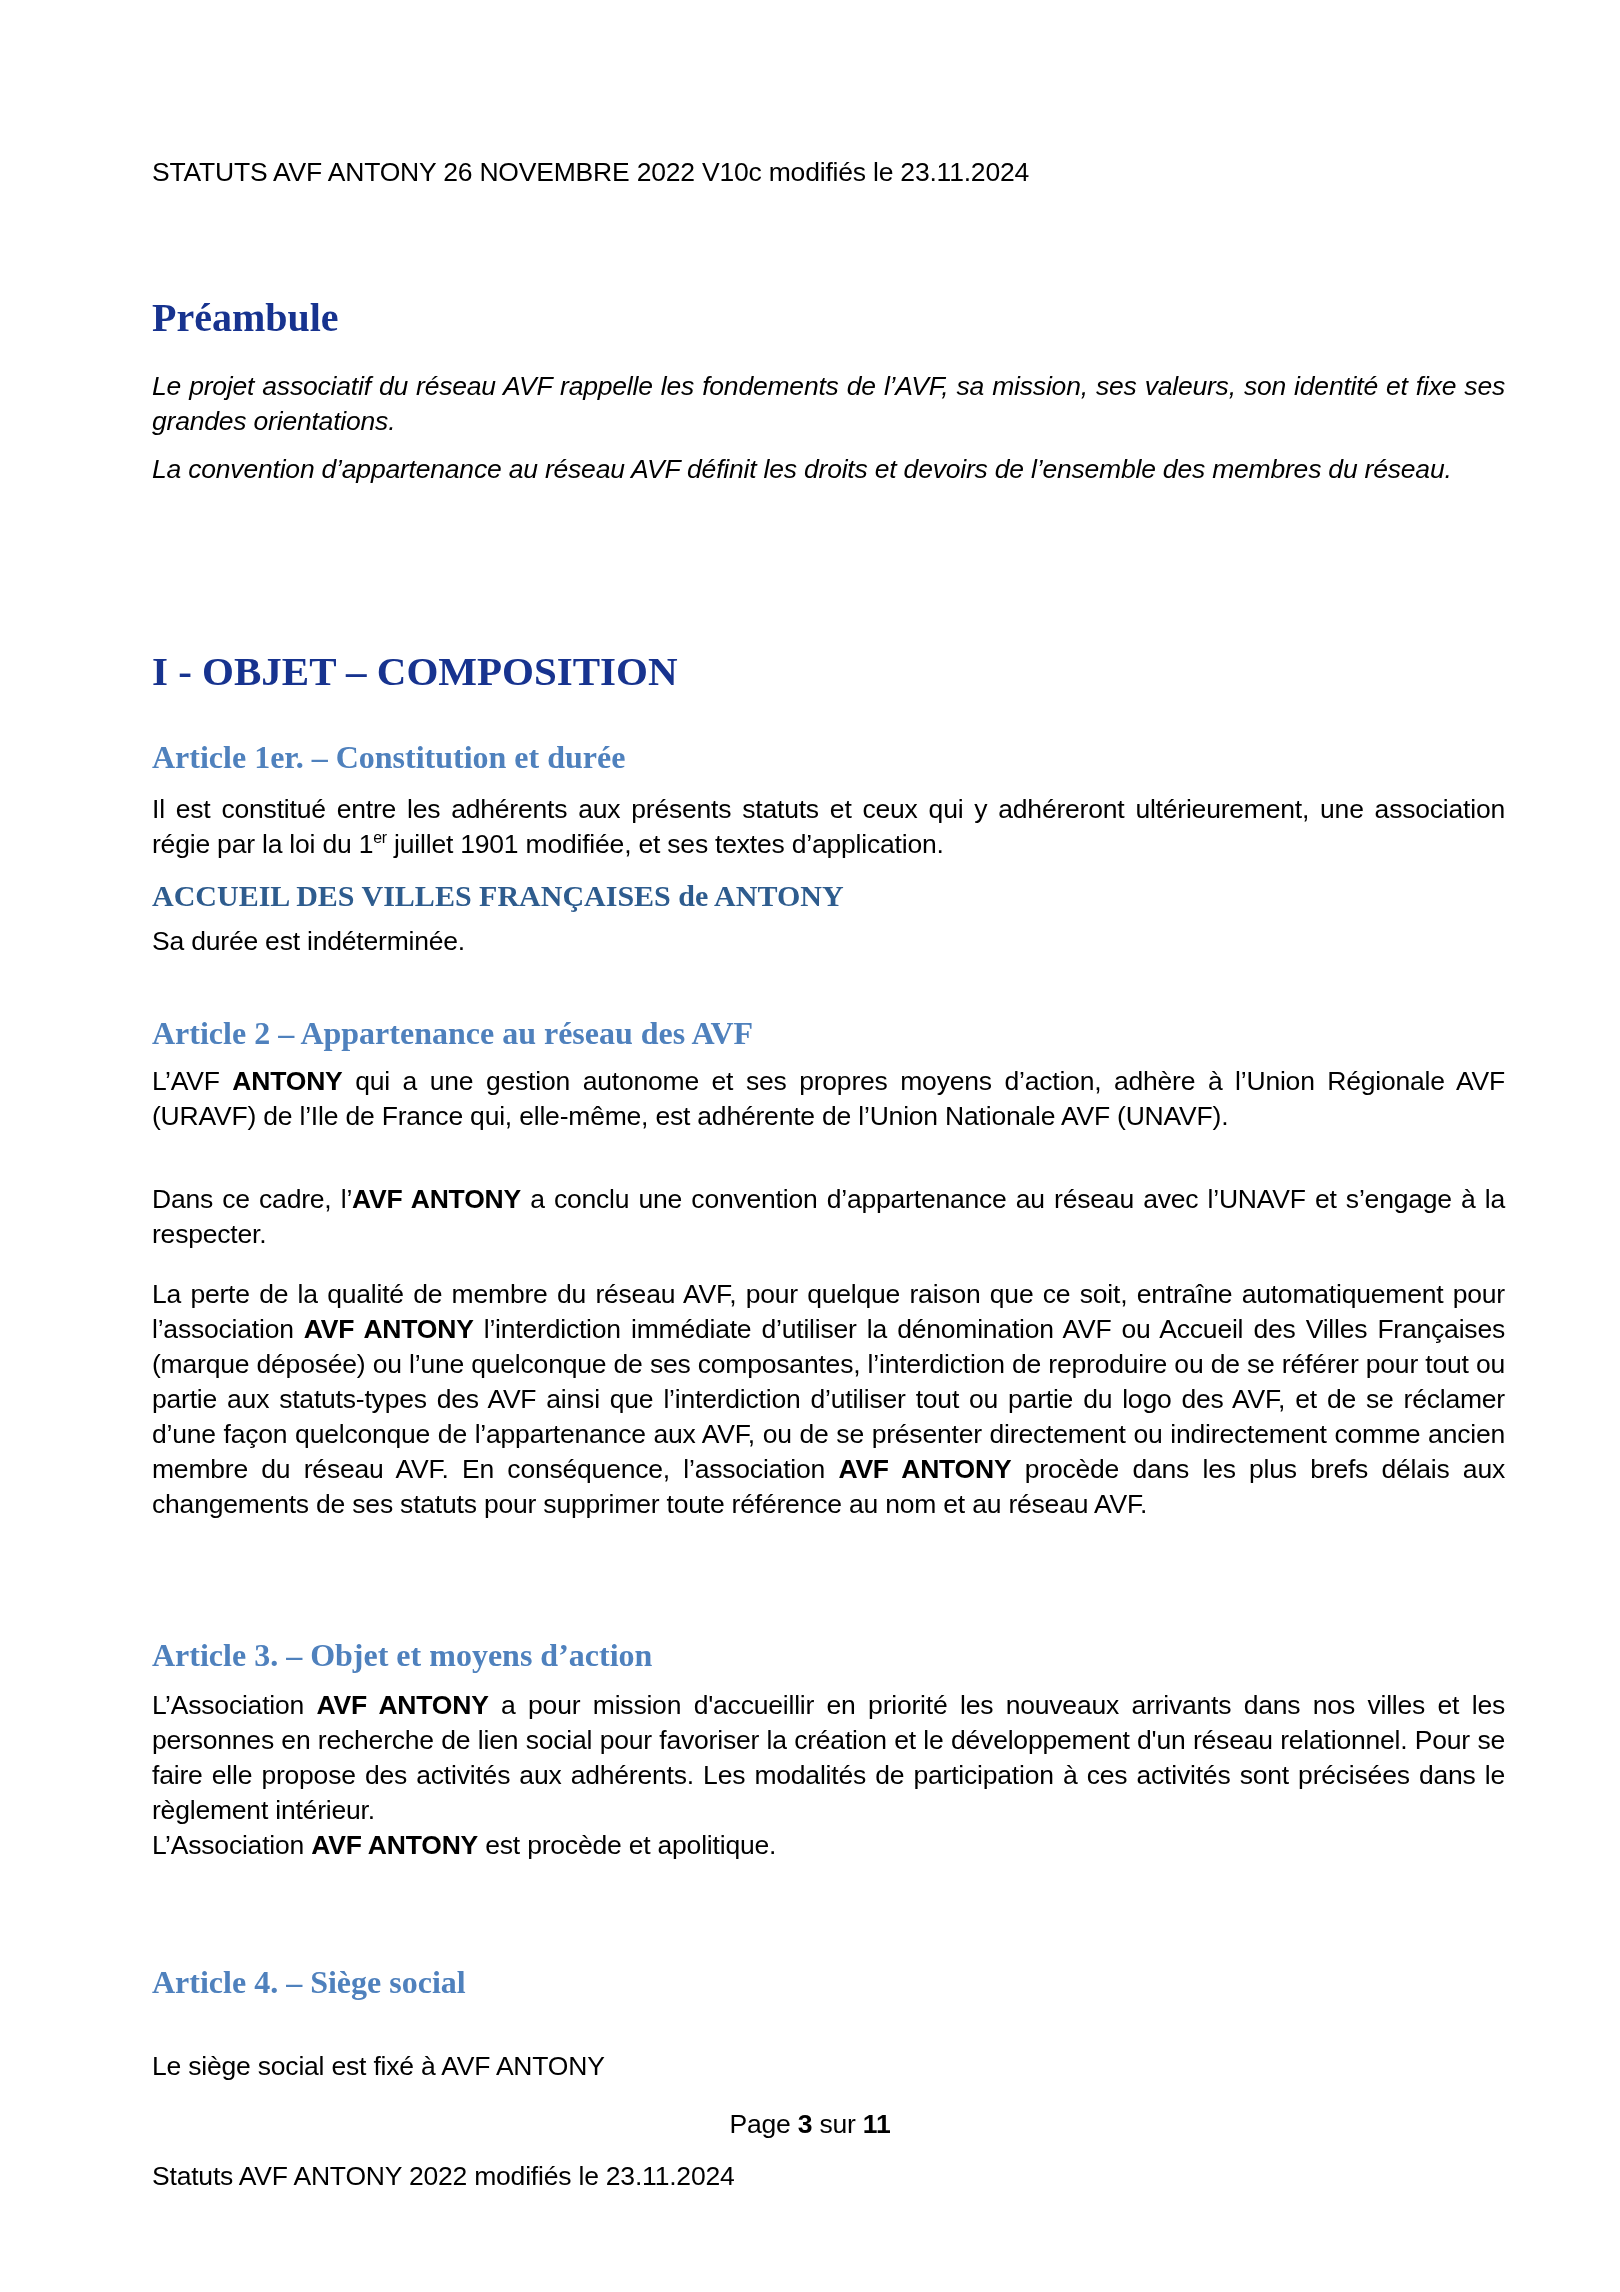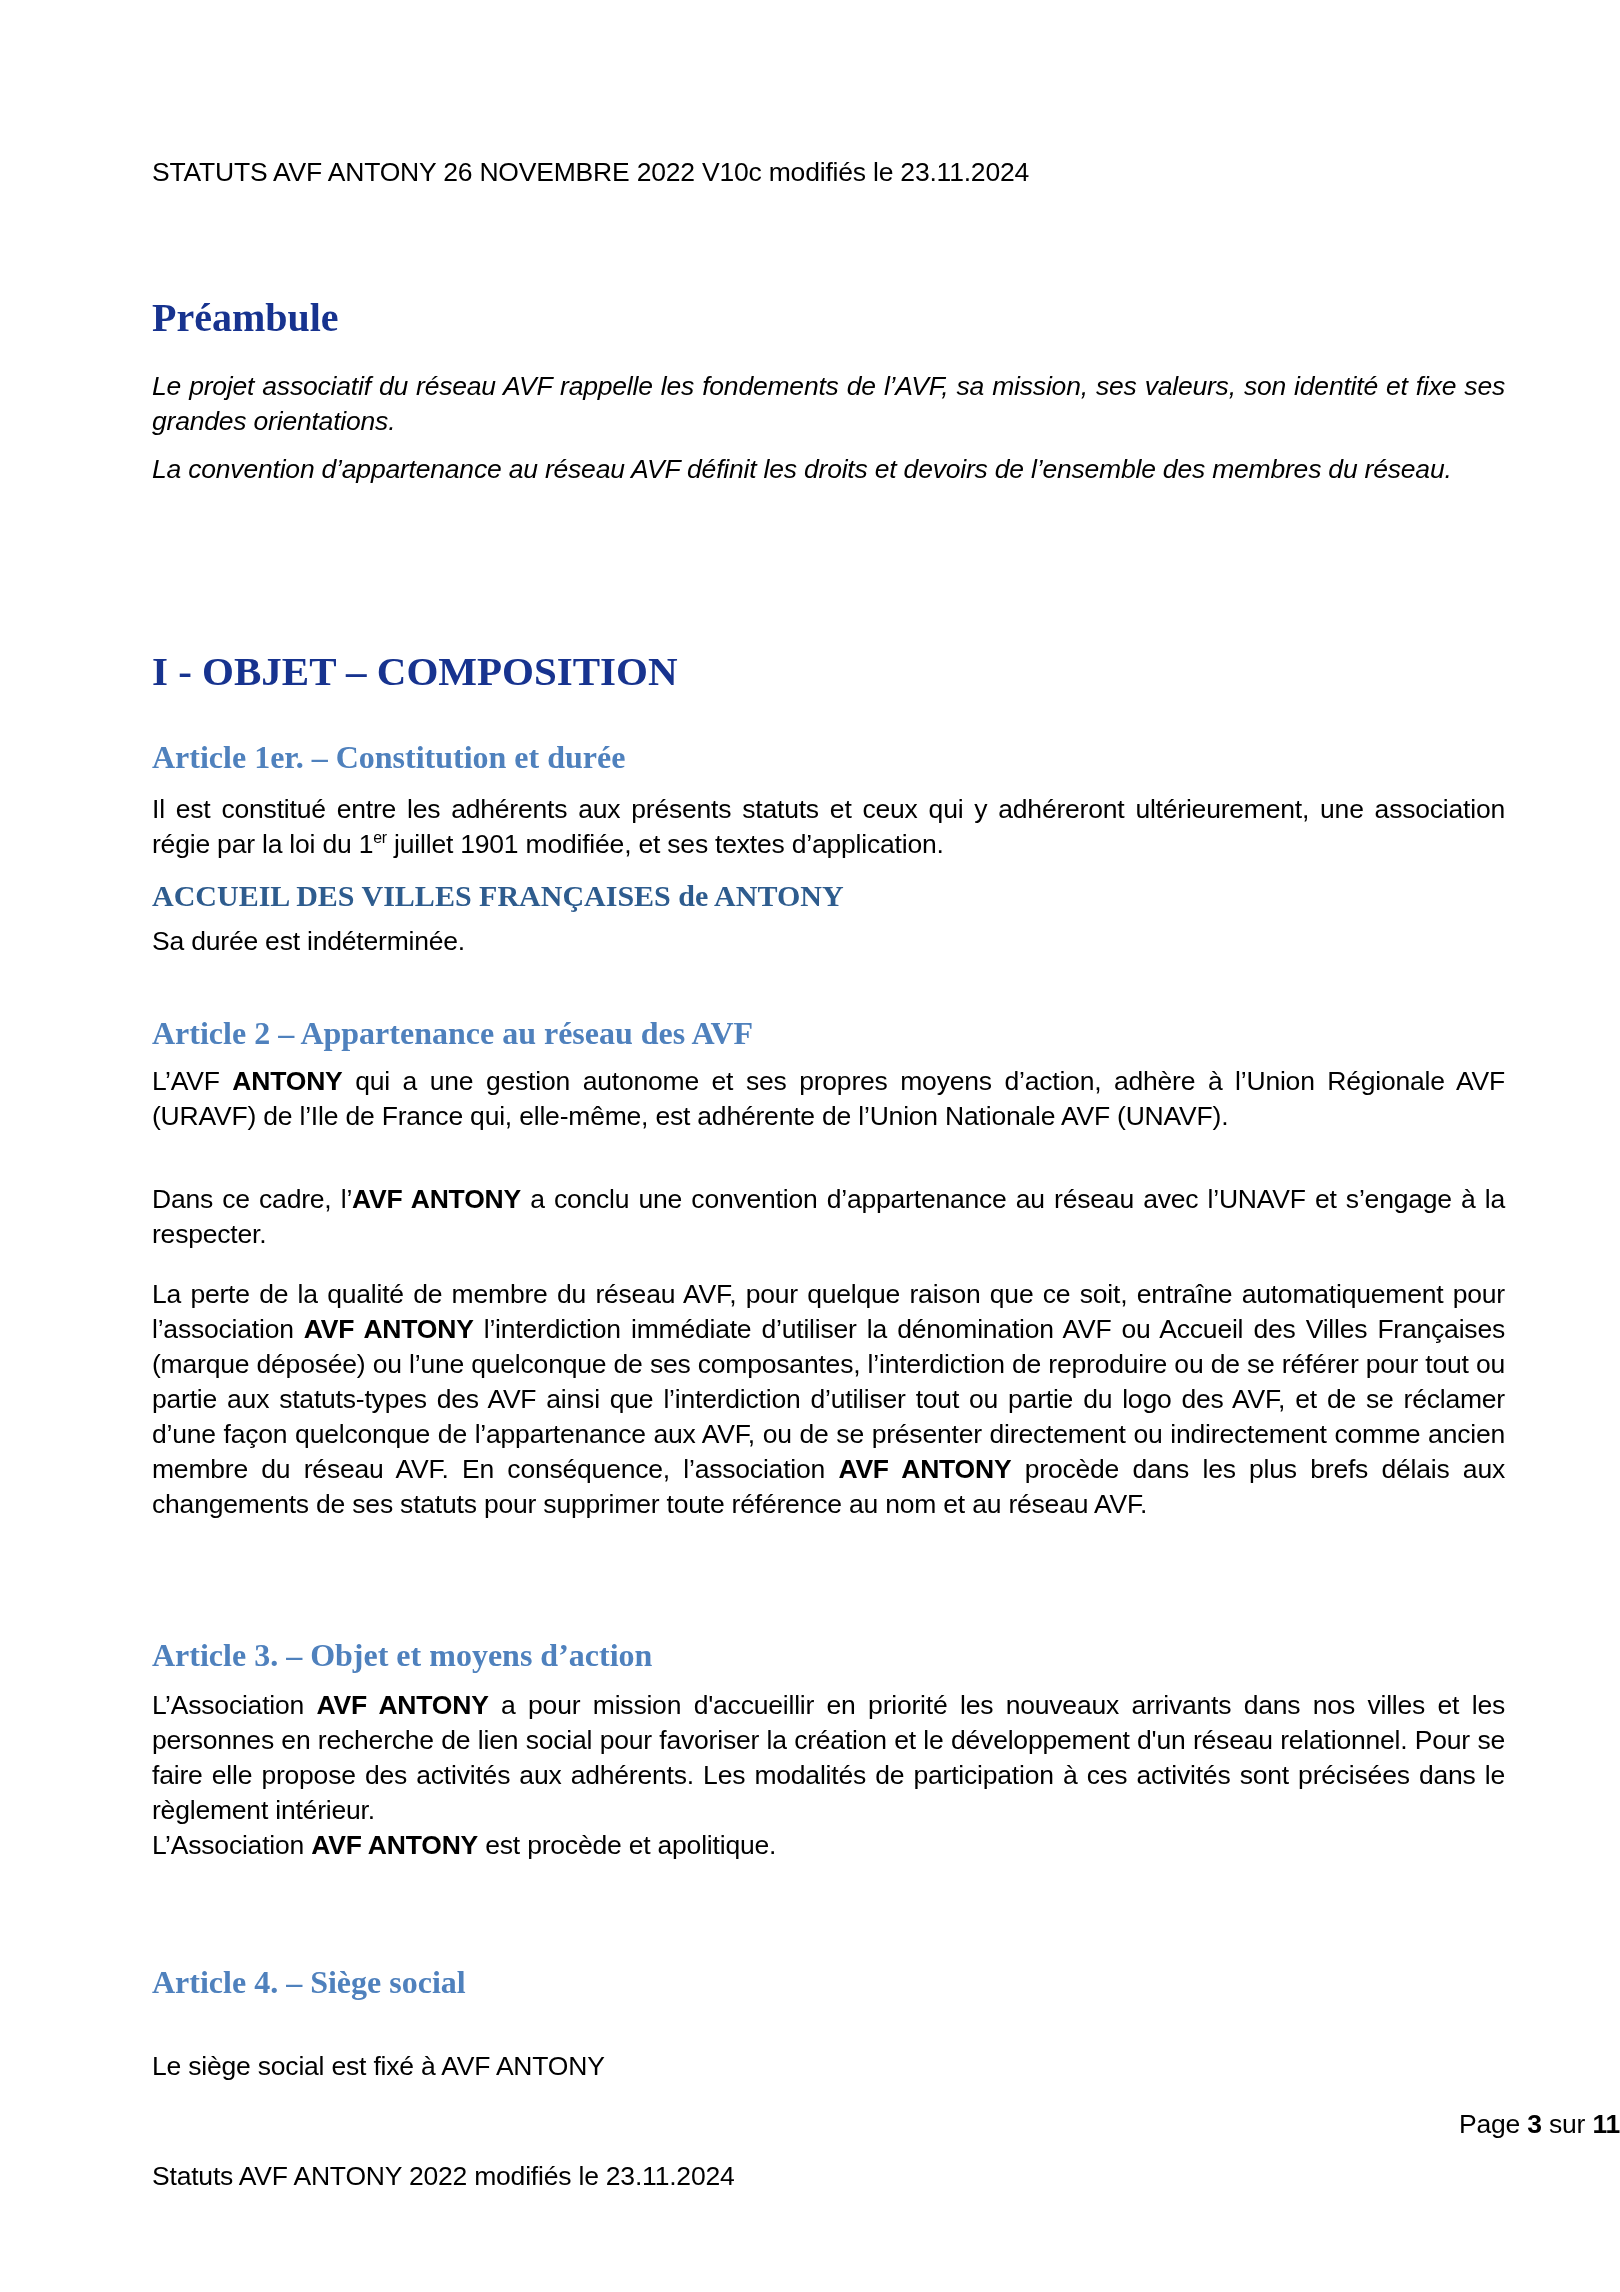--- a/index.html
+++ b/index.html
@@ -21,21 +21,21 @@
   .blk{position:absolute;left:152px;width:1353px;}
   .body-text{font-size:26.5px;line-height:35px;letter-spacing:-0.2px;}
   .just{text-align:justify;text-justify:inter-word;}
   .ital{font-style:italic;}
   .h-serif{font-family:"Liberation Serif","DejaVu Serif",serif;font-weight:bold;}
   .h-main{font-size:40px;line-height:45px;color:var(--heading-primary);}
   .h-article{font-size:32px;line-height:37px;color:var(--heading-article);}
   .h-caps{font-size:30px;line-height:35px;color:var(--heading-caps);}
   .b{font-weight:bold;}
   sup{font-size:0.6em;line-height:0;}
-  .center-line{position:absolute;left:0;width:1620px;text-align:right;}
+  .center-line{position:absolute;left:0;width:1620px;text-align:center;}
   .p-gap{margin-bottom:0;}
 </style>
 </head>
 <body>
 
 <div class="page">
 
   <div class="blk body-text" style="top:155px;">STATUTS AVF ANTONY 26 NOVEMBRE 2022 V10c modifiés le 23.11.2024</div>
 
   <h1 class="blk h-serif h-main" style="top:271px;margin-top:24px;">Préambule</h1>

